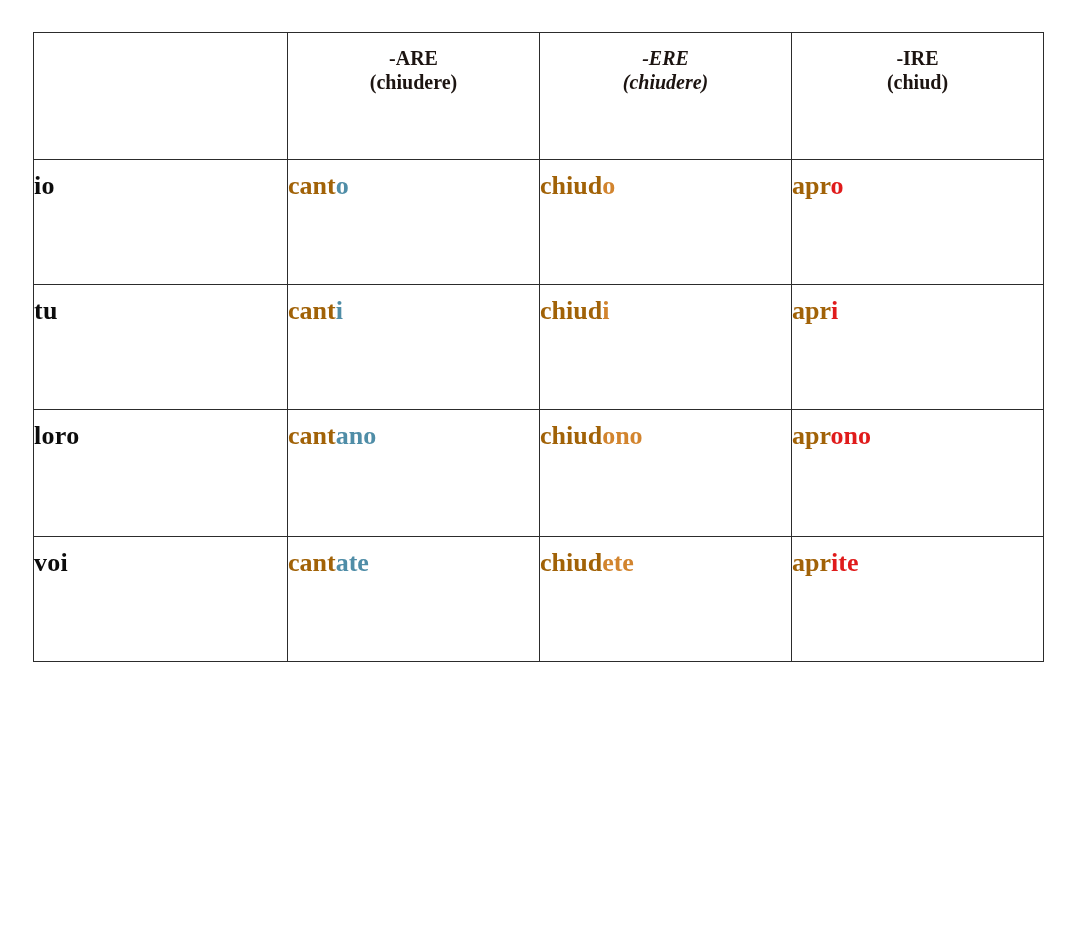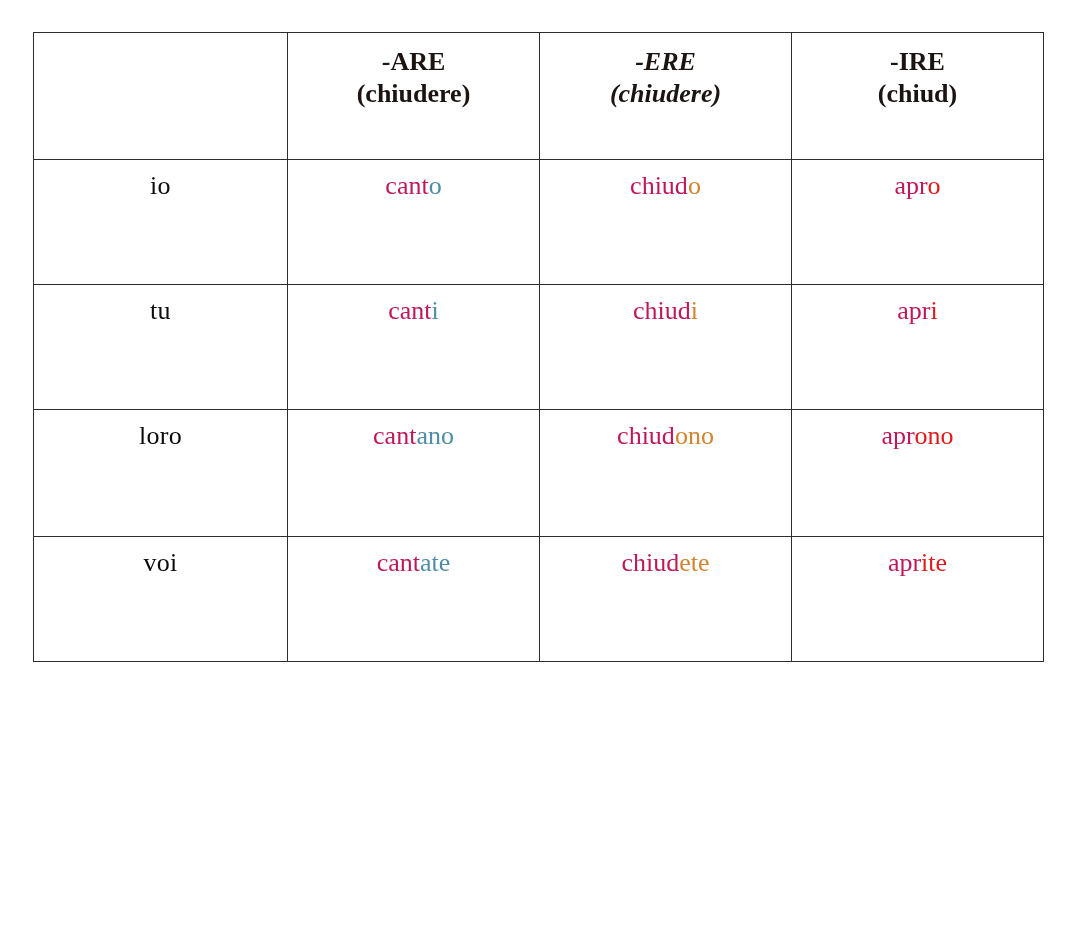--- a/index.html
+++ b/index.html
@@ -48,52 +48,52 @@
   td.head-blank { background: #ffffff; }
 
   .head-inner {
     width: 100%;
     height: 100%;
     box-sizing: border-box;
     padding-top: 13px;
     text-align: center;
     color: #1c1411;
     font-weight: bold;
-    font-size: 26px;
+    font-size: 20px;
     line-height: 1.22;
   }
   .head-line { display: block; }
 
   td.head-are { background: #90cfdd; }
   td.head-ere { background: #e3700b; font-style: italic; }
   td.head-ire { background: #c34f4e; }
 
   
   tr.body-row td {
     height: 124px;
   }
   tr.body-row.last td {
     height: 126px;
   }
 
   .cell-inner {
     width: 100%;
     box-sizing: border-box;
     padding-top: 11px;
-    text-align: center;
-    font-weight: normal;
+    text-align: left;
+    font-weight: bold;
     font-size: 26px;
     line-height: 1.15;
     color: #0c0c0c;
     white-space: nowrap;
   }
 
   .pron { letter-spacing: 0.3px; }
 
-  .stem { color: #be185d; }
+  .stem { color: #a16207; }
   .end-are { color: #4f8da7; }
   .end-ere { color: #d2842e; }
   .end-ire { color: #e01b1b; }
 </style>
 </head>
 <body>
 
 <div id="page">
 
   <table class="conj">

